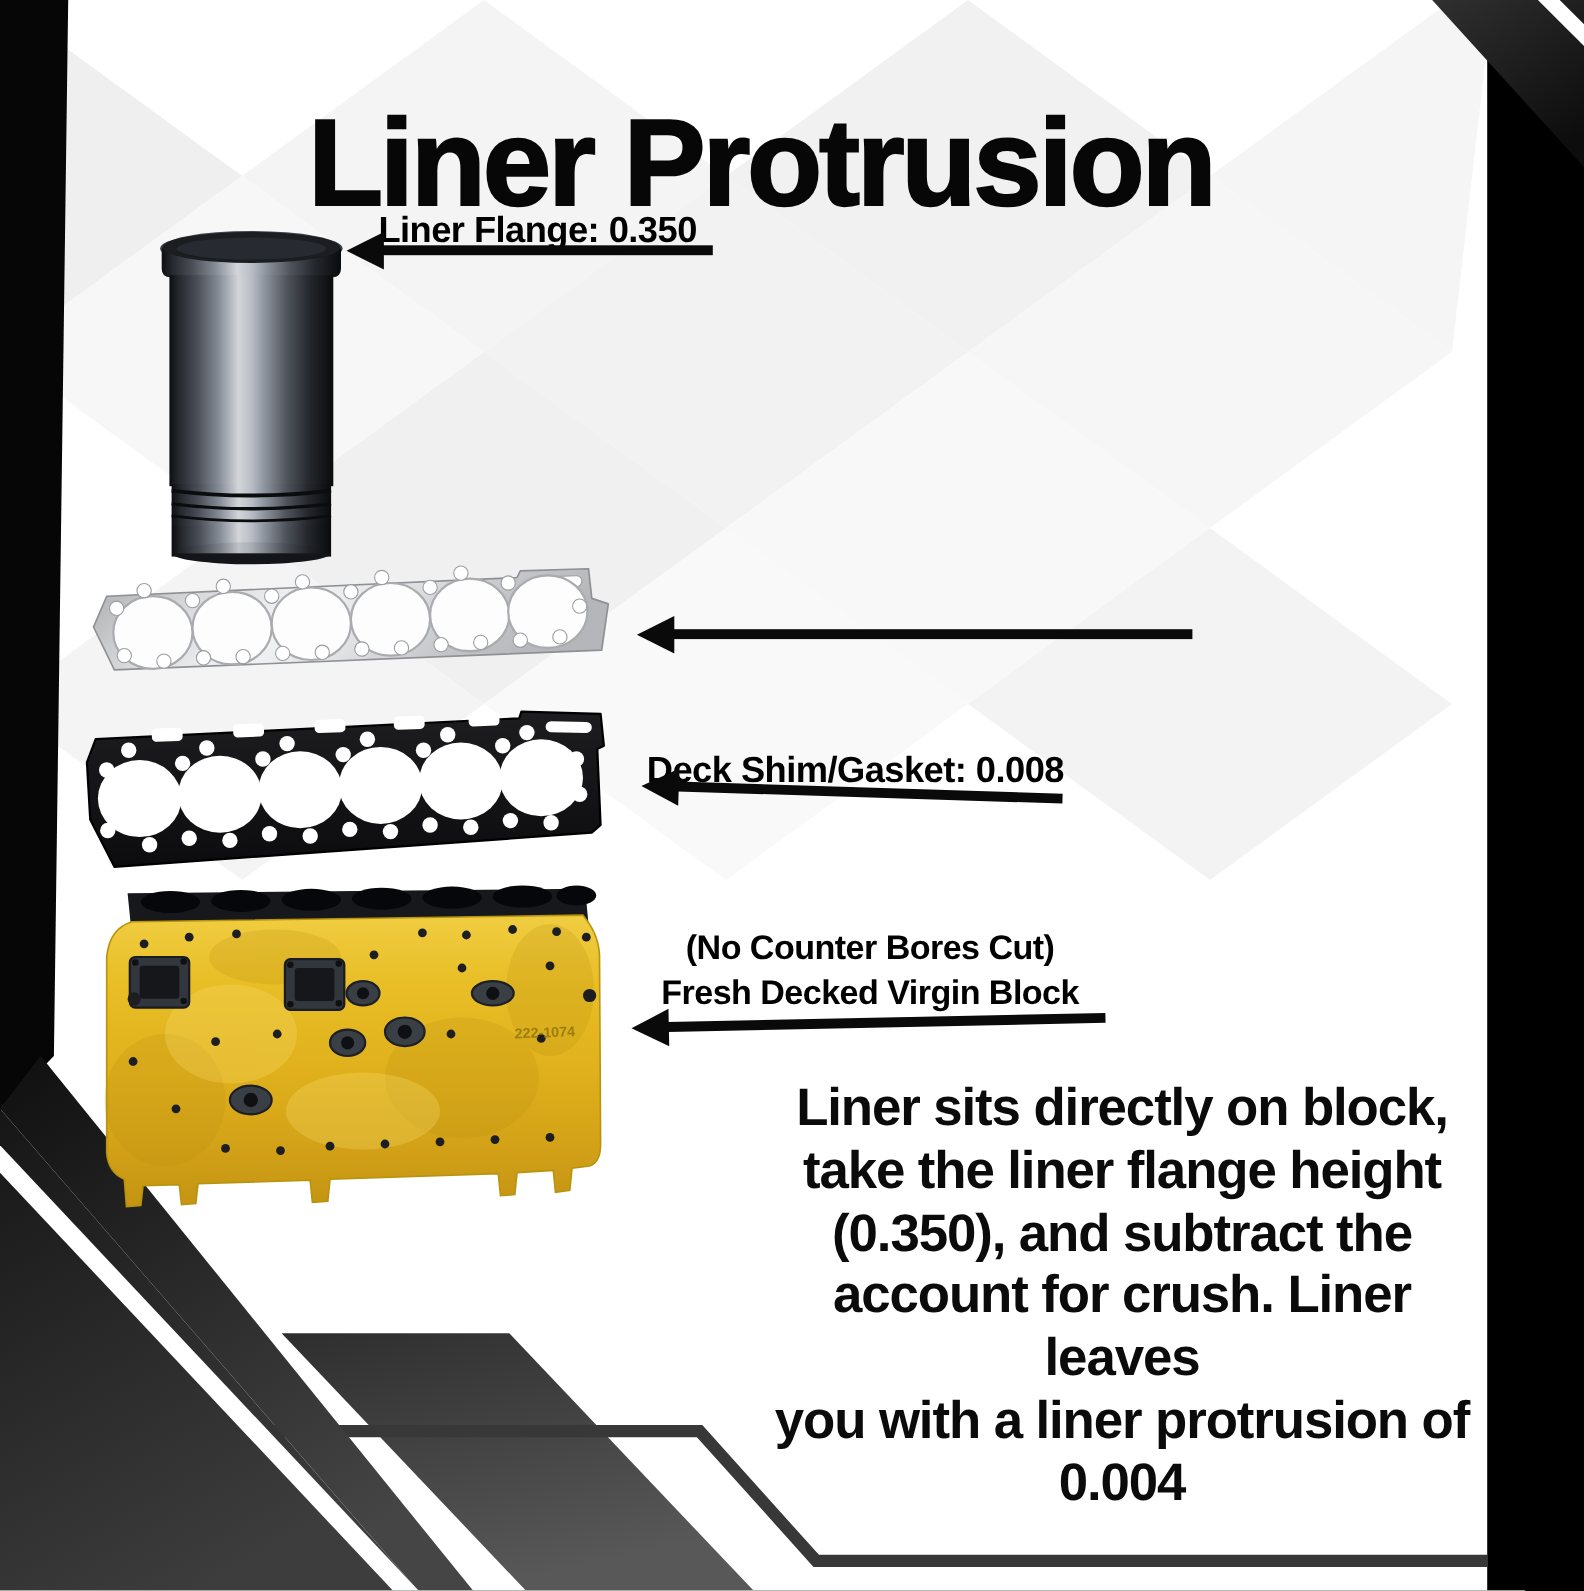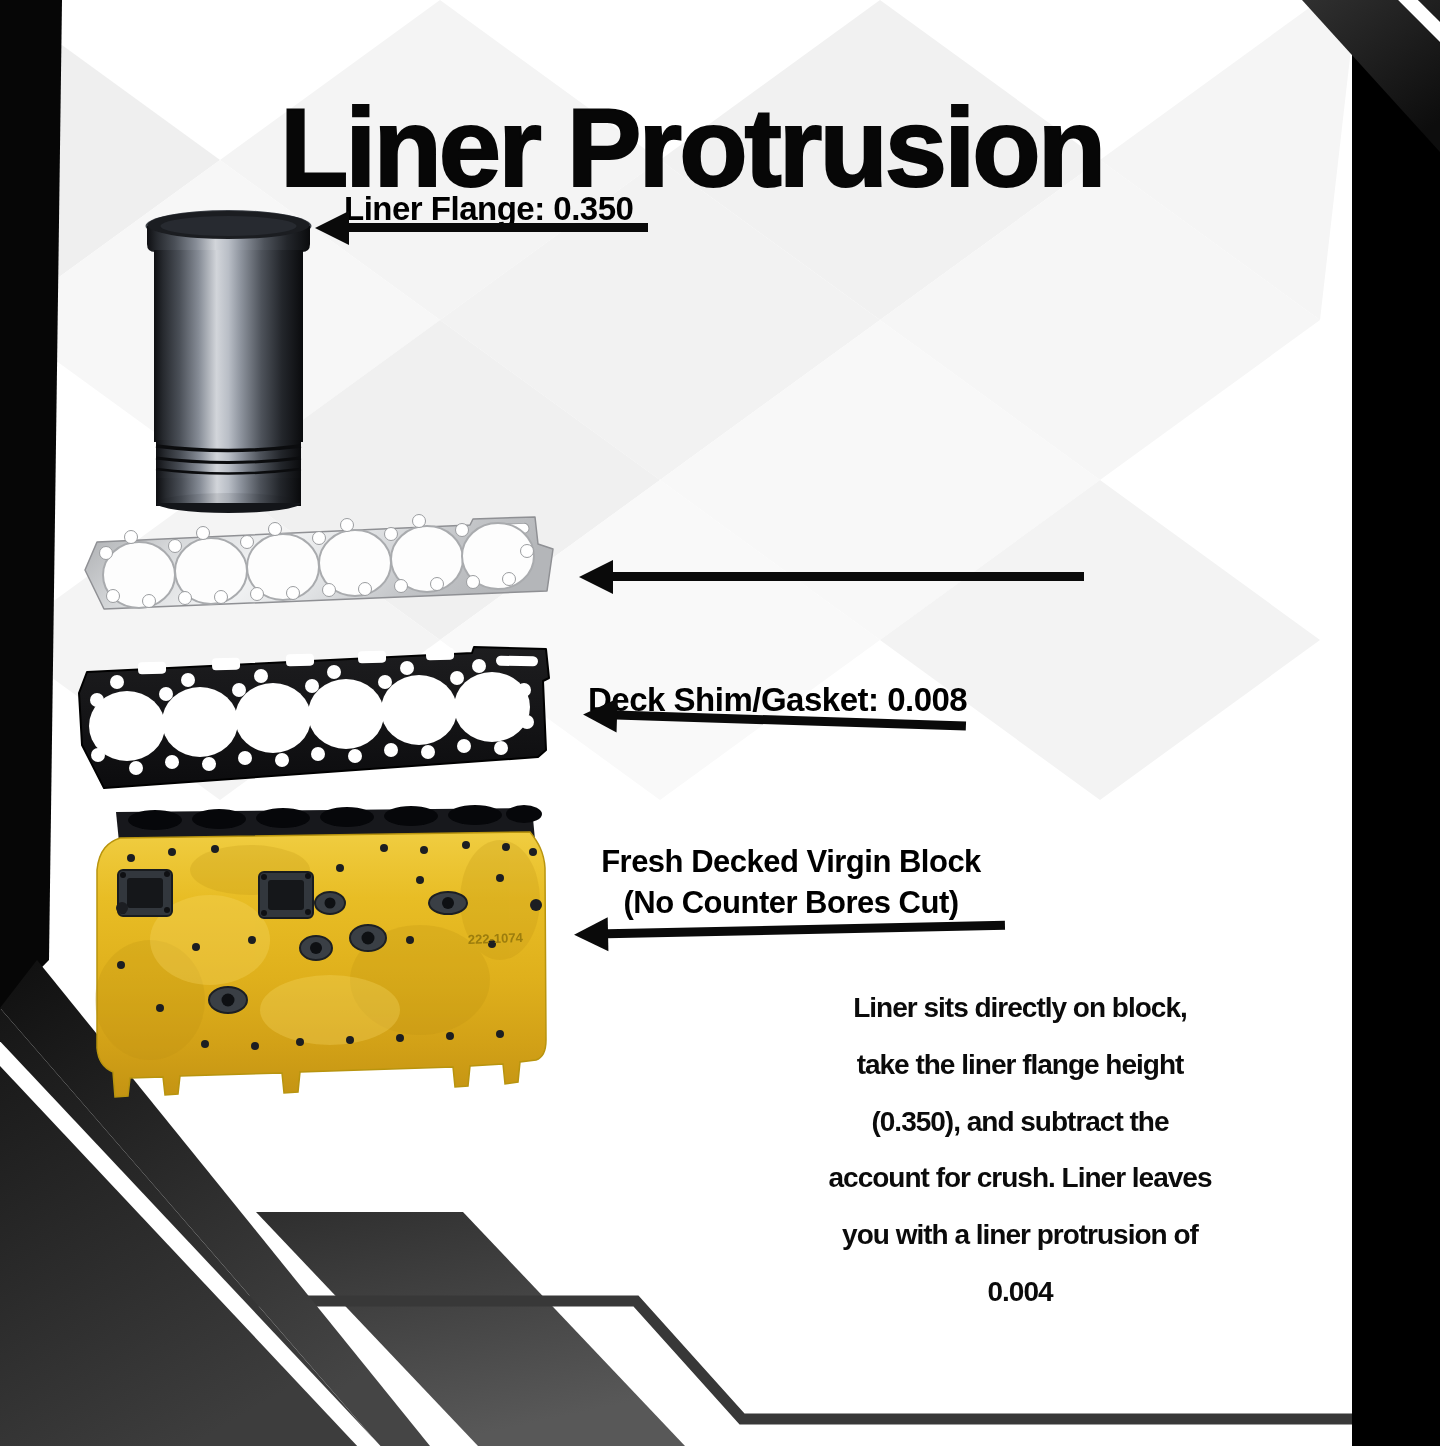--- a/index.html
+++ b/index.html
@@ -23,21 +23,21 @@
   .arrow{position:absolute;height:9px;background:#0a0a0a;z-index:5;}
   .arrow::before{content:"";position:absolute;left:-33px;top:50%;transform:translateY(-50%);
                  border-top:17px solid transparent;border-bottom:17px solid transparent;
                  border-right:34px solid #0a0a0a;}
   .arr-1{left:348px;top:223px;width:300px;}
   .arr-2{left:612px;top:572px;width:472px;}
   .arr-3{left:616px;top:716px;width:350px;transform:rotate(1.8deg);}
   .arr-4{left:607px;top:925px;width:398px;transform:rotate(-1.2deg);}
 
   .paragraph{position:absolute;left:690px;top:980px;width:660px;z-index:5;
-             font-size:28px;line-height:56.8px;font-weight:bold;letter-spacing:-1px;
+             font-size:48px;line-height:56.8px;font-weight:bold;letter-spacing:-1px;
              text-align:center;color:#0b0b0b;}
 </style>
 </head>
 <body>
 
 <div class="canvas">
 
   <svg class="layer" viewBox="0 0 1440 1446">
     <defs>
       <linearGradient id="gMass" x1="0" y1="0" x2="0.6" y2="1">
@@ -328,22 +328,22 @@
 
   <div class="part-label lbl-1">Liner Flange: 0.350</div>
   <div class="arrow arr-1"></div>
 
   <div class="arrow arr-2"></div>
 
   <div class="part-label lbl-3">Deck Shim/Gasket: 0.008</div>
   <div class="arrow arr-3"></div>
 
   <div class="part-label lbl-4">
+    <div>(No Counter Bores Cut)</div>
     <div>Fresh Decked Virgin Block</div>
-    <div>(No Counter Bores Cut)</div>
   </div>
   <div class="arrow arr-4"></div>
 
   <div class="paragraph">
     <div>Liner sits directly on block,</div>
     <div>take the liner flange height</div>
     <div>(0.350), and subtract the</div>
     <div>account for crush. Liner leaves</div>
     <div>you with a liner protrusion of</div>
     <div>0.004</div>

